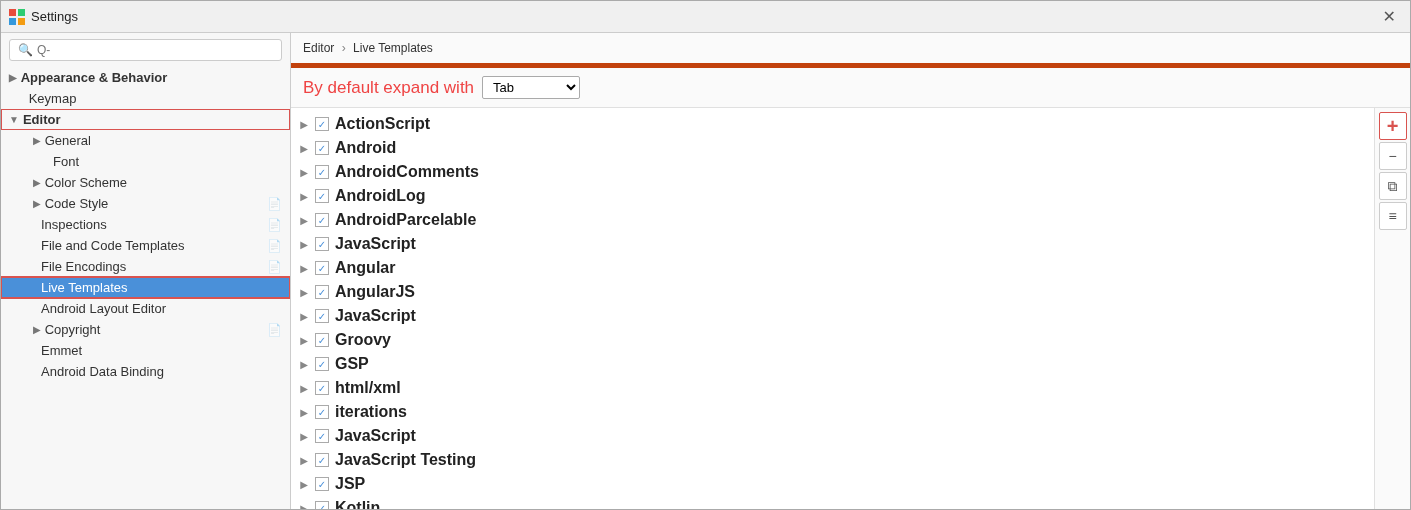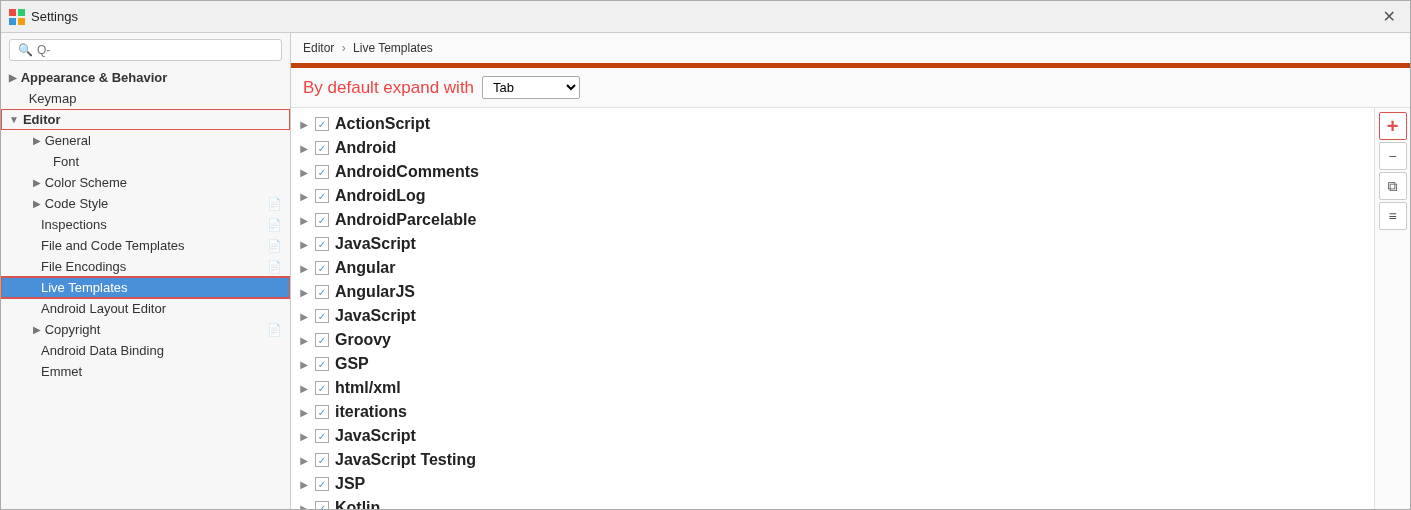--- a/index.html
+++ b/index.html
@@ -308,25 +308,25 @@
         <span>Android Layout Editor</span>
       </div>
 
       <div class="sidebar-item indented-2">
         <span class="sidebar-icon-small">▶</span>
         <span>Copyright</span>
         <span class="copy-icon">📄</span>
       </div>
 
       <div class="sidebar-item indented-2" style="padding-left:40px;">
+        <span>Emmet</span>
+      </div>
+
+      <div class="sidebar-item indented-2" style="padding-left:40px;">
         <span>Android Data Binding</span>
-      </div>
-
-      <div class="sidebar-item indented-2" style="padding-left:40px;">
-        <span>Emmet</span>
       </div>
     </div>
 
     <div class="main-panel">
 
       <div class="breadcrumb">
         <span>Editor</span>
         <span class="breadcrumb-sep">›</span>
         <span>Live Templates</span>
       </div>

